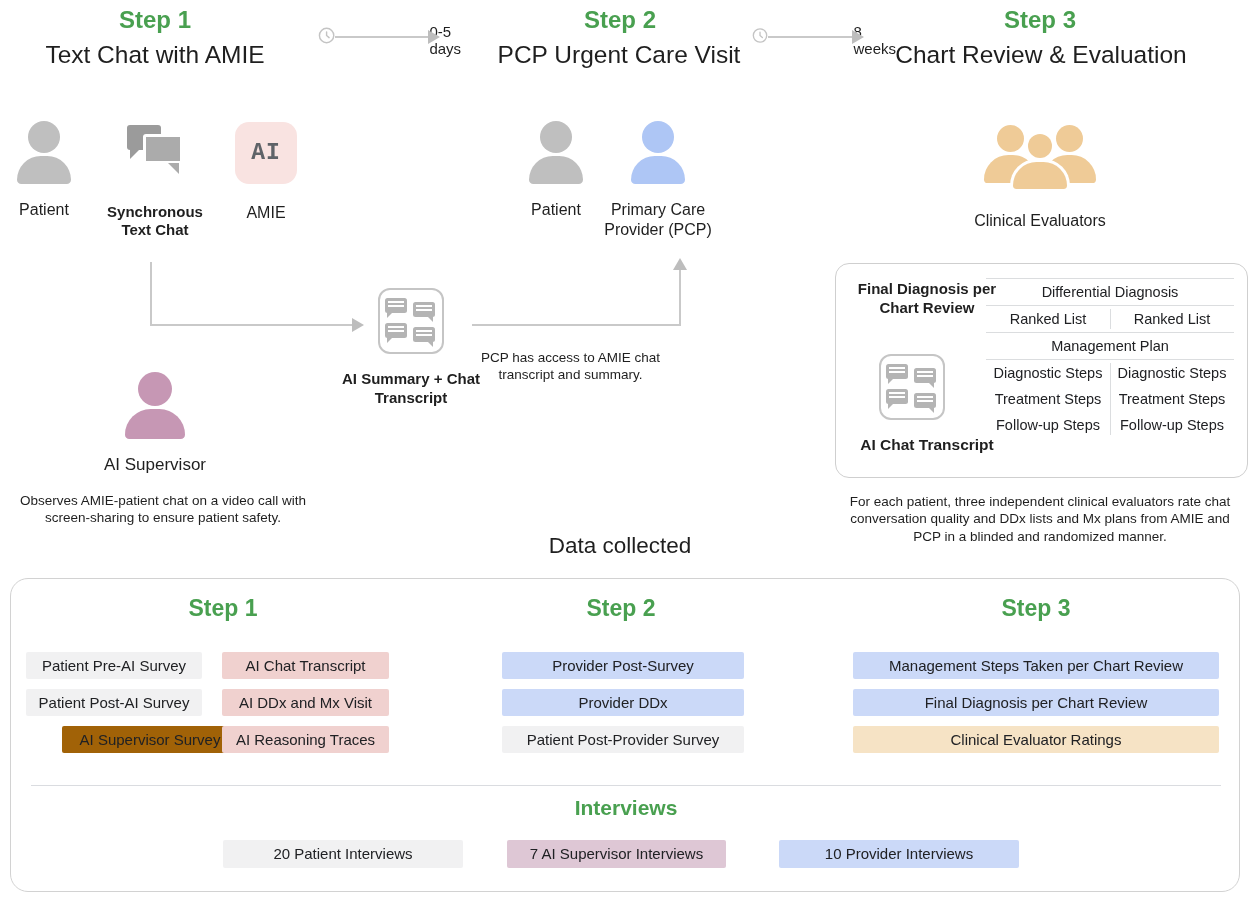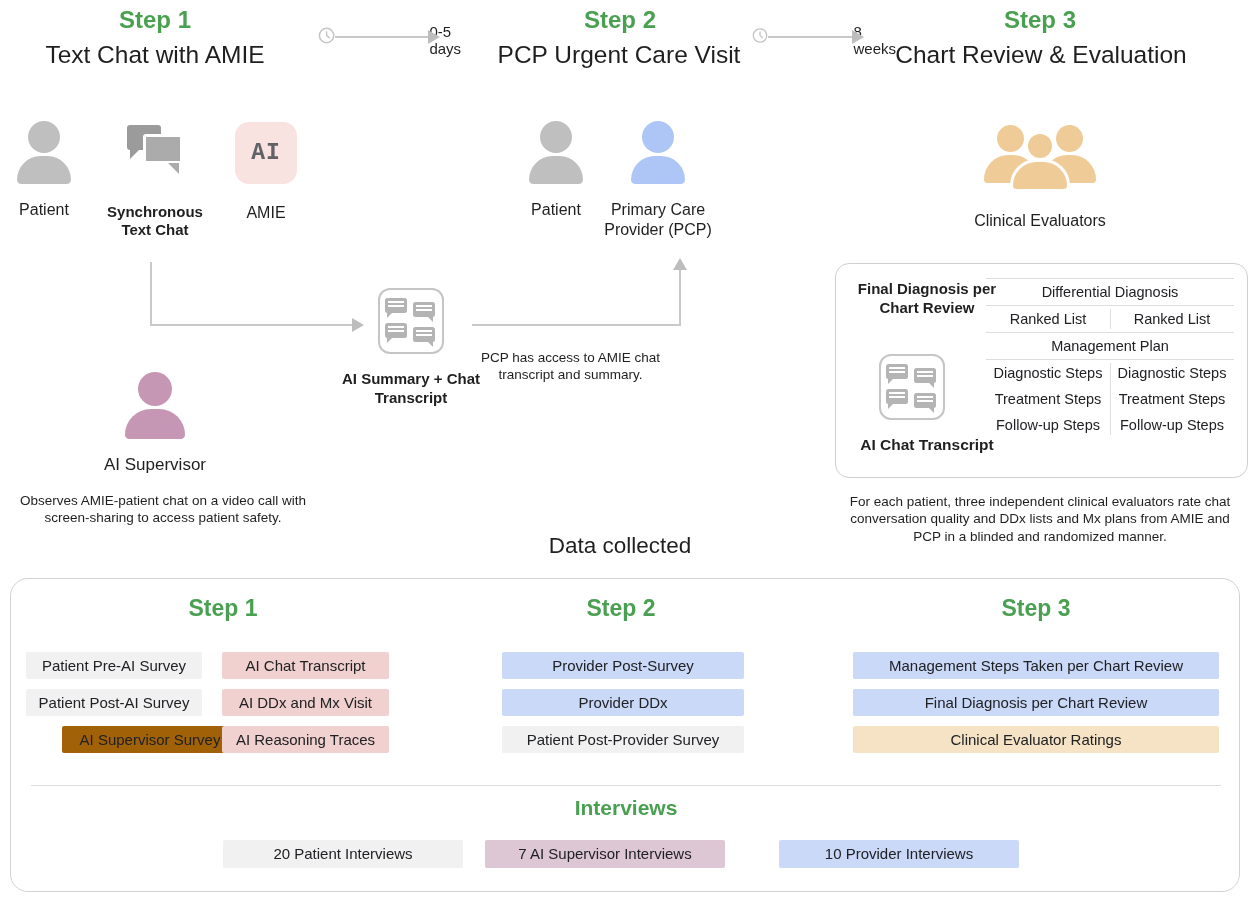--- a/index.html
+++ b/index.html
@@ -213,21 +213,21 @@
 
   <div class="note" style="left:468px;top:349px;width:205px">PCP has access to AMIE chat transcript and summary.</div>
 
   <div class="actor" style="left:95px;top:372px;width:120px">
     <div class="person c-mauve p-big">
         <div class="p-head"></div>
         <div class="p-body"></div>
       </div>
     <div class="alabel" style="font-size:17px">AI Supervisor</div>
   </div>
-  <div class="note" style="left:13px;top:492px;width:300px">Observes AMIE-patient chat on a video call with screen-sharing to access patient safety.</div>
+  <div class="note" style="left:13px;top:492px;width:300px">Observes AMIE-patient chat on a video call with screen-sharing to ensure patient safety.</div>
 
   <div class="card" style="left:835px;top:263px;width:413px;height:215px">
     <div class="flow-label" style="left:12px;top:16px;width:158px">Final Diagnosis per Chart Review</div>
     <div class="abs doc-ic" style="left:43px;top:90px">
       <div class="mb tl"></div>
         <div class="mb right tr"></div>
         <div class="mb tl"></div>
         <div class="mb right tr"></div>
     </div>
     <div class="flow-label" style="left:5px;top:171px;width:172px;font-size:15.5px">AI Chat Transcript</div>
@@ -284,17 +284,17 @@
 
     <div class="dbox v-blue" style="left:842px;top:73px;width:366px">Management Steps Taken per Chart Review</div>
     <div class="dbox v-blue" style="left:842px;top:110px;width:366px">Final Diagnosis per Chart Review</div>
     <div class="dbox v-tan" style="left:842px;top:147px;width:366px">Clinical Evaluator Ratings</div>
 
     <div class="p-div" style="left:20px;top:206px;width:1190px"></div>
 
     <div class="p-interviews" style="left:515px;top:217px;width:200px">Interviews</div>
 
     <div class="dbox ibox v-gray" style="left:212px;top:261px;width:240px">20 Patient Interviews</div>
-    <div class="dbox ibox v-mauve2" style="left:474px;top:261px;width:240px">7 AI Supervisor Interviews</div>
+    <div class="dbox ibox v-mauve2" style="left:496px;top:261px;width:219px">7 AI Supervisor Interviews</div>
     <div class="dbox ibox v-blue" style="left:768px;top:261px;width:240px">10 Provider Interviews</div>
   </div>
 
 </div>
 
 </body></html>

